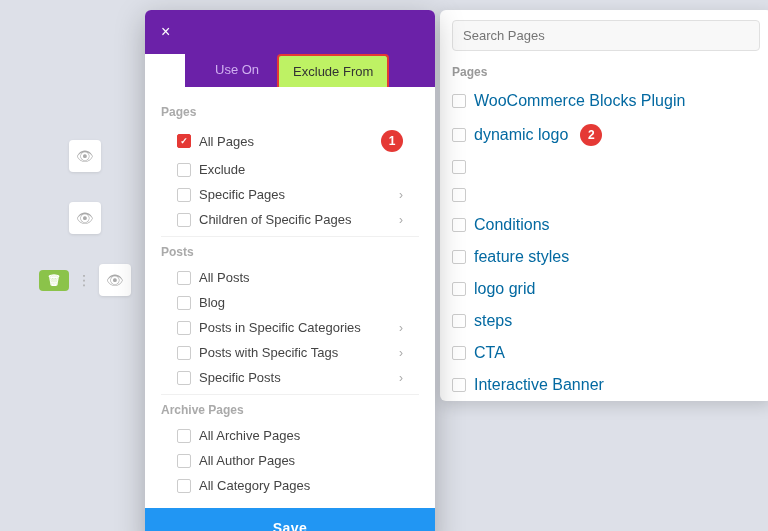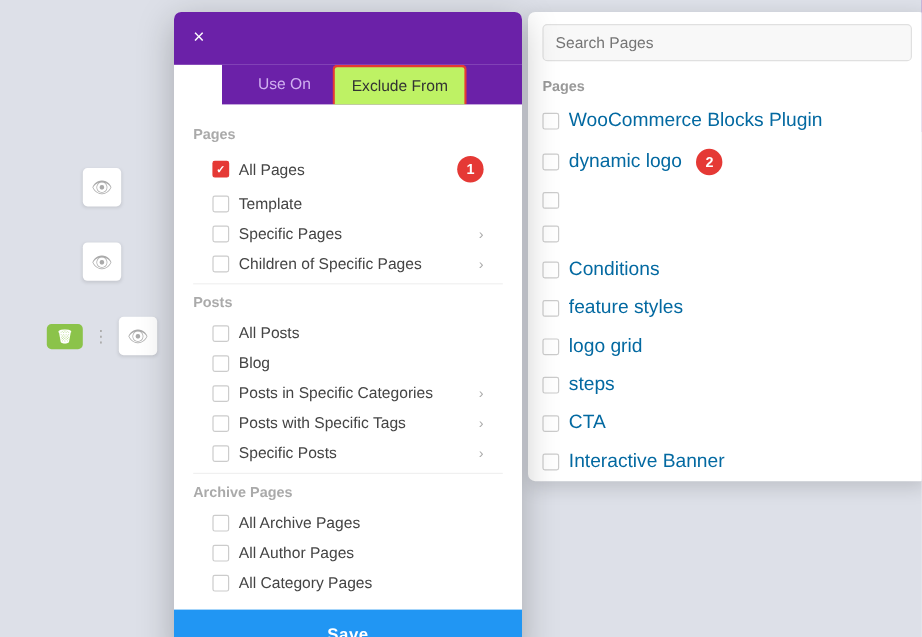--- a/index.html
+++ b/index.html
@@ -352,21 +352,21 @@
     <div class="section-label">Pages</div>
 
     <div class="checkbox-item">
       <div class="cb checked"></div>
       <span class="item-label">All Pages</span>
       <div class="badge">1</div>
     </div>
 
     <div class="checkbox-item">
       <div class="cb"></div>
-      <span class="item-label">Template</span>
+      <span class="item-label">Exclude</span>
     </div>
 
     <div class="checkbox-item">
       <div class="cb"></div>
       <span class="item-label">Specific Pages</span>
       <span class="item-arrow">›</span>
     </div>
 
     <div class="checkbox-item">
       <div class="cb"></div>

